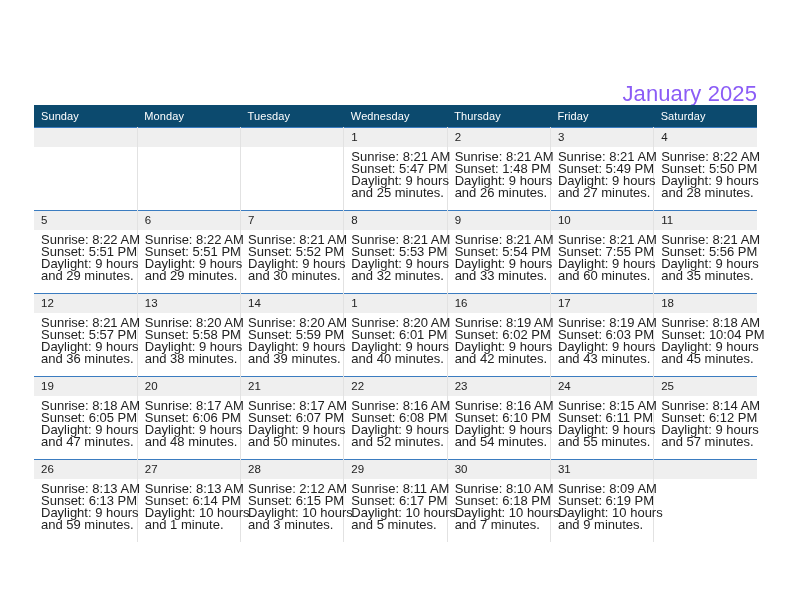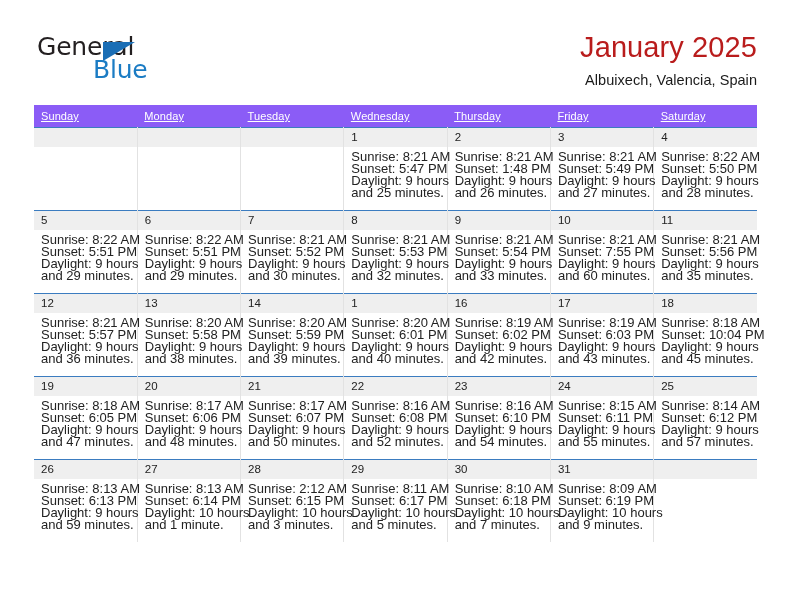--- a/index.html
+++ b/index.html
@@ -66,55 +66,55 @@
     font-weight: 400;
   }
 
   .title-block {
     position: absolute;
     right: 0;
     top: 0;
     text-align: right;
   }
   .cal-title {
-    font-size: 29px;
+    font-size: 22px;
     font-weight: 400;
-    color: #b91c1c;
+    color: #8b5cf6;
     line-height: 34px;
     letter-spacing: 0.1px;
+    margin-top: 47px;
   }
   .cal-subtitle {
     font-size: 14.5px;
     font-weight: 400;
     color: #1a1a1a;
     line-height: 20px;
     margin-top: 6px;
     letter-spacing: 0.05px;
   }
 
   
   .calendar {
     position: absolute;
     left: 34px;
     top: 105px;
     width: 723px;
     border-collapse: collapse;
     table-layout: fixed;
   }
   .calendar th {
-    background: #8b5cf6;
+    background: #0c4a6e;
     color: #ffffff;
     font-size: 11px;
     font-weight: 400;
     text-align: left;
     padding: 5px 0 5px 7px;
     height: 10px;
     letter-spacing: 0.1px;
     border: none;
-    text-decoration: underline;
   }
   .calendar td {
     width: 103.28px;
     height: 82px;
     vertical-align: top;
     padding: 0;
     border-top: 1.6px solid #3b7cc0;
     border-left: 1px solid #e2e2e2;
     border-right: 1px solid #e2e2e2;
     background: #ffffff;
@@ -140,25 +140,20 @@
   }
   .cell-body div { white-space: nowrap; }
 </style>
 </head>
 <body>
 
 <div class="page">
 
   <div class="top-bar">
 
-    <div class="brand">
-      <span class="brand-general">General</span>
-      <span class="brand-triangle"></span>
-      <span class="brand-blue">Blue</span>
-    </div>
 
     <div class="title-block">
       <div class="cal-title">January 2025</div>
       <div class="cal-subtitle">Albuixech, Valencia, Spain</div>
     </div>
 
   </div>
 
   <table class="calendar">
     <thead>

